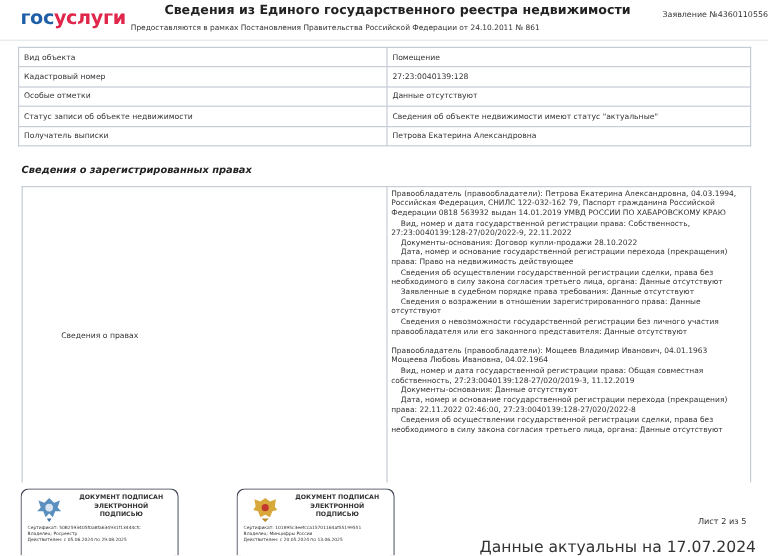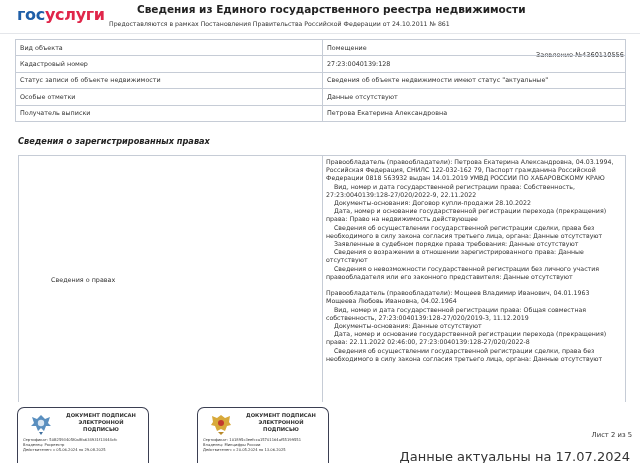--- a/index.html
+++ b/index.html
@@ -5,42 +5,42 @@
   * { box-sizing: border-box; margin: 0; padding: 0; }
   html, body { width: 640px; height: 463px; overflow: hidden; background: #ffffff; }
   body { font-family: "DejaVu Sans", sans-serif; color: #2b2b2b; position: relative; }
 
   .header { position: absolute; left: 0; top: 0; width: 640px; height: 34px; border-bottom: 1px solid #e4e6ea; }
   .logo { position: absolute; left: 17px; top: 5px; font-family: "DejaVu Sans", sans-serif; font-weight: bold; font-size: 16px; letter-spacing: -0.3px; }
   .logo .gos { color: #1f5fa8; }
   .logo .usl { color: #e0264a; text-align: center; }
   .title { position: absolute; left: 109px; top: 3px; font-size: 10.5px; font-weight: bold; color: #222; white-space: nowrap; margin-left: 28px; }
   .subtitle { position: absolute; left: 109px; top: 20px; font-size: 6.2px; color: #333; white-space: nowrap; }
-  .req { position: absolute; right: 16px; top: 8px; font-size: 6.6px; color: #333; white-space: nowrap; margin-top: 43px; }
+  .req { position: absolute; right: 0; top: 8px; font-size: 6.6px; color: #333; white-space: nowrap; }
 
   table.info { position: absolute; left: 15px; top: 39px; width: 611px; border-collapse: collapse; table-layout: fixed; }
   table.info td { border: 1px solid #c6ccd6; font-size: 6.4px; color: #333; height: 16.4px; padding: 0 4px; vertical-align: middle; white-space: nowrap; overflow: hidden; }
   table.info td.k { width: 307px; }
 
   .section-title { position: absolute; left: 18px; top: 136px; font-size: 8.2px; font-weight: bold; color: #222; white-space: nowrap; font-style: italic; }
 
   .rights { position: absolute; left: 18px; top: 155px; width: 608px; height: 247px; border: 1px solid #c6ccd6; border-bottom: none; }
   .rights .lbl-cell { position: absolute; left: 0; top: 0; width: 304px; height: 100%; border-right: 1px solid #c6ccd6; }
   .rights .lbl { position: absolute; left: 4px; top: 120px; font-size: 6.4px; color: #333; padding-left: 28px; }
   .rights .val { position: absolute; left: 307px; top: 2px; width: 298px; font-size: 6.25px; line-height: 8.2px; color: #333; }
   .rights .val p { margin: 0; }
   .rights .val .ind { text-indent: 8px; }
   .rights .val .gap { height: 8.2px; }
 
   .stamp { position: absolute; top: 407px; width: 132px; height: 56px; border: 1.6px solid #3b3f52; border-bottom: none; border-radius: 7px 7px 0 0; background: #fff; }
   .stamp .emblem { position: absolute; left: 10px; top: 4px; width: 26px; height: 24px; }
   .stamp .head { position: absolute; left: 38px; top: 4px; width: 90px; text-align: center; font-size: 5.2px; font-weight: bold; color: #333; line-height: 7px; }
   .stamp .cert { position: absolute; left: 5px; top: 30px; width: 124px; font-size: 3.7px; line-height: 5.2px; color: #333; white-space: nowrap; overflow: hidden; }
 
-  .sheet { position: absolute; right: 8px; top: 431px; font-size: 6.8px; color: #333; white-space: nowrap; }
+  .sheet { position: absolute; right: 18px; top: 431px; font-size: 6.8px; color: #333; white-space: nowrap; }
   .actual { position: absolute; right: 10px; top: 449px; font-size: 13px; color: #333; white-space: nowrap; }
 </style>
 </head>
 <body>
 
 <div class="header">
   <div class="logo">
     <span class="gos">гос</span><span class="usl">услуги</span>
   </div>
   <div class="title">Сведения из Единого государственного реестра недвижимости</div>
@@ -52,26 +52,26 @@
   <tbody>
       <tr>
     <td class="k">Вид объекта</td>
     <td>Помещение</td>
   </tr>
   <tr>
     <td class="k">Кадастровый номер</td>
     <td>27:23:0040139:128</td>
   </tr>
   <tr>
+    <td class="k">Особые отметки</td>
+    <td>Данные отсутствуют</td>
+  </tr>
+  <tr>
     <td class="k">Статус записи об объекте недвижимости</td>
     <td>Сведения об объекте недвижимости имеют статус "актуальные"</td>
-  </tr>
-  <tr>
-    <td class="k">Особые отметки</td>
-    <td>Данные отсутствуют</td>
   </tr>
   <tr>
     <td class="k">Получатель выписки</td>
     <td>Петрова Екатерина Александровна</td>
   </tr>
 </tbody>
   </table>
 
 <div class="section-title">Сведения о зарегистрированных правах</div>
 

